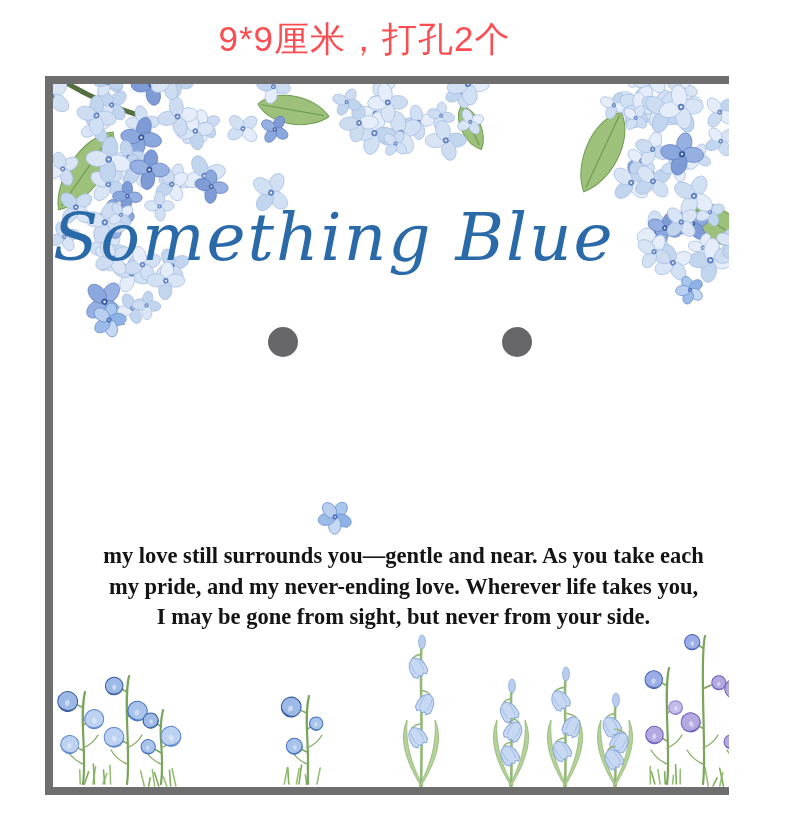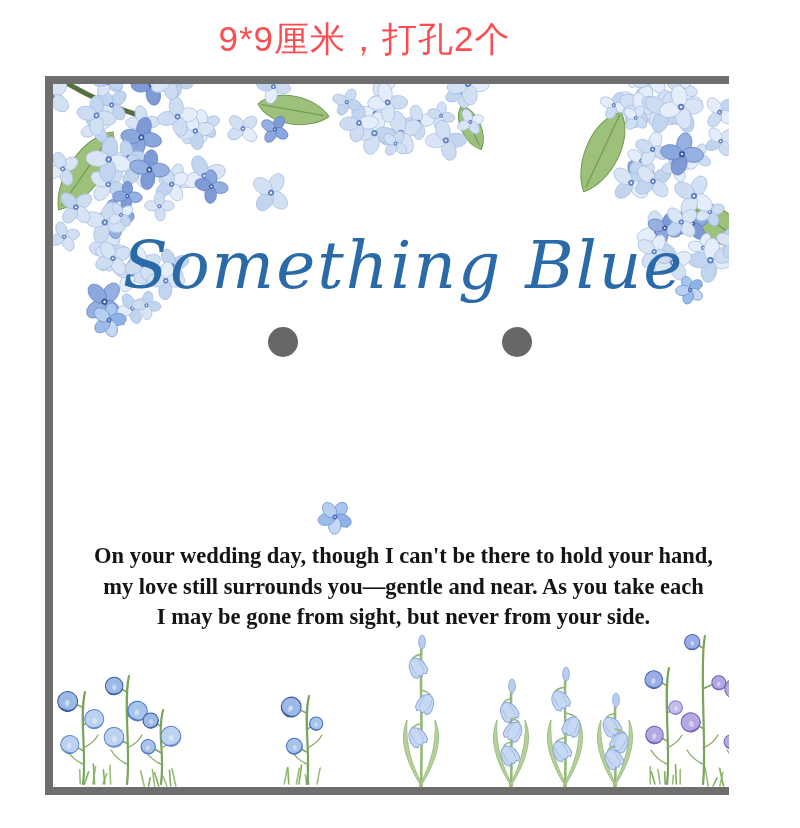--- a/index.html
+++ b/index.html
@@ -12,21 +12,21 @@
     font-family:"Liberation Sans",sans-serif;
   }
 
   .card{
     position:absolute;left:45px;top:76px;width:717px;height:719px;
     box-sizing:border-box;border:8px solid #6e6e6e;background:#fff;overflow:hidden;
   }
   .flora{position:absolute;left:0;top:0;width:701px;height:703px;z-index:1;display:block;}
 
   .card-title{
-    position:absolute;top:132px;left:0;width:100%;text-align:center;z-index:2;
+    position:absolute;top:104px;left:0;width:100%;z-index:2;
     font-family:"DejaVu Serif",serif;font-style:italic;
     font-size:66px;line-height:100px;color:#2a6aa9;letter-spacing:2px;
   }
 
   .hole{position:absolute;width:30px;height:30px;border-radius:50%;background:#67676a;z-index:2;}
   .hole-left{left:215px;top:243px;}
   .hole-right{left:449px;top:243px;}
 
   .poem{
     position:absolute;top:457px;left:0;width:100%;z-index:3;text-align:center;
@@ -1200,18 +1200,18 @@
           </g>
         </g>
       </svg>
 
     <div class="card-title">Something Blue</div>
 
     <div class="hole hole-left"></div>
     <div class="hole hole-right"></div>
 
     <div class="poem">
-      <div>On your wedding day, though I can't be there to hold your hand,</div>
       <div>my love still surrounds you—gentle and near. As you take each</div>
+      <div>my pride, and my never-ending love. Wherever life takes you,</div>
       <div>I may be gone from sight, but never from your side.</div>
     </div>
   </div>
 </div>
 
 </body></html>

